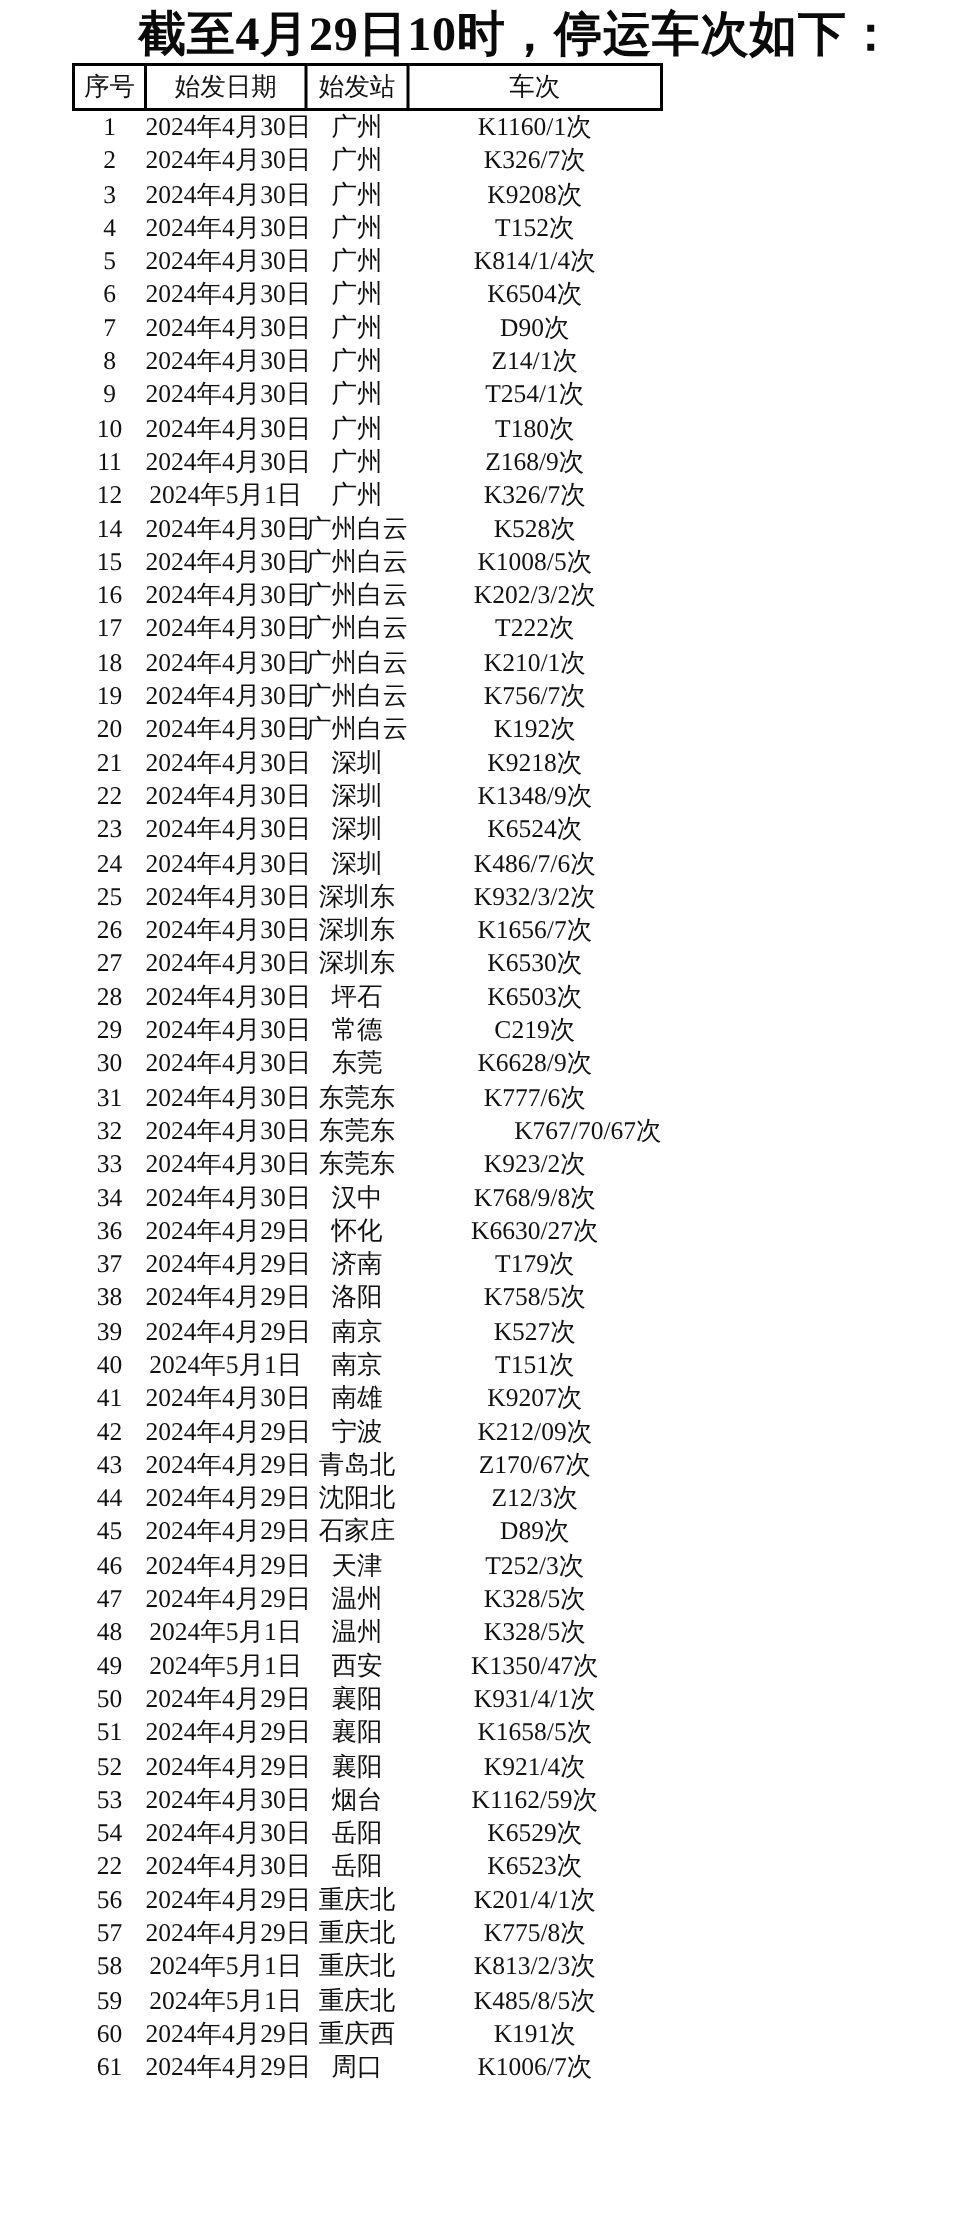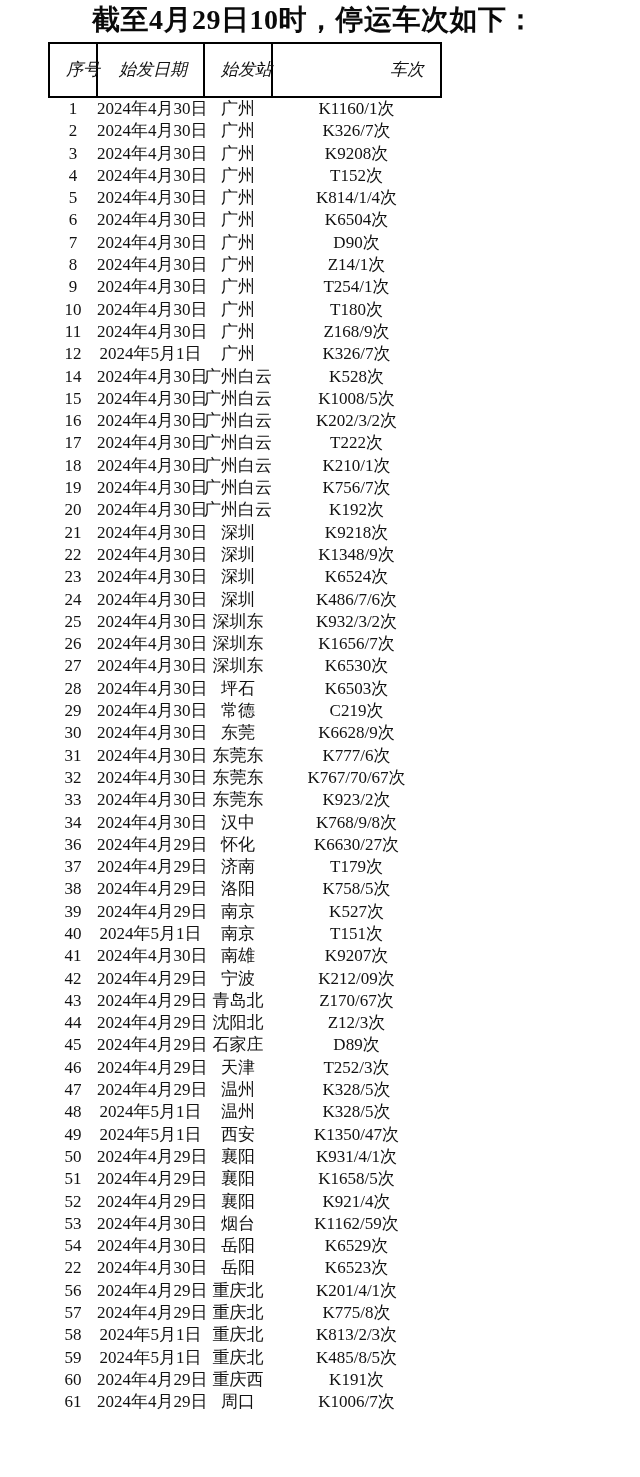--- a/index.html
+++ b/index.html
@@ -12,21 +12,21 @@
     height: 1477px;
     position: relative;
     overflow: hidden;
     font-family: "Liberation Serif", "DejaVu Serif", serif;
     color: #111111;
   }
   .title {
     position: absolute;
     top: 1px;
     left: 92px;
-    font-size: 28px;
+    font-size: 32px;
     font-weight: bold;
     white-space: nowrap;
     letter-spacing: 0.5px;
     color: #0a0a0a;
     font-family: Liberation Serif, serif;
   }
   table.trains {
     position: absolute;
     top: 42px;
     left: 48px;
@@ -36,38 +36,38 @@
   }
   col.c-seq     { width: 48px; }
   col.c-date    { width: 107px; }
   col.c-station { width: 68px; }
   col.c-train   { width: 169px; }
   thead th {
     border: 2px solid #000000;
     font-weight: normal;
     font-size: 17px;
     height: 20px;
-    padding: 16px;
-    text-align: right;
+    padding: 4px;
+    text-align: center;
     white-space: nowrap;
     line-height: 20px;
-    font-style: italic;
   }
   tbody td {
     font-size: 17px;
     text-align: center;
     padding: 0;
     height: 22.3px;
     line-height: 22.3px;
     vertical-align: middle;
     overflow: visible;
   }
   tbody td.wrap-cell {
     line-height: 22px;
     white-space: normal;
+    text-align: right;
   }
   tbody td.nowrap { white-space: nowrap; }
 </style>
 </head>
 <body>
 
 <div class="title">截至4月29日10时，停运车次如下：</div>
 
 <table class="trains">
   <colgroup>

